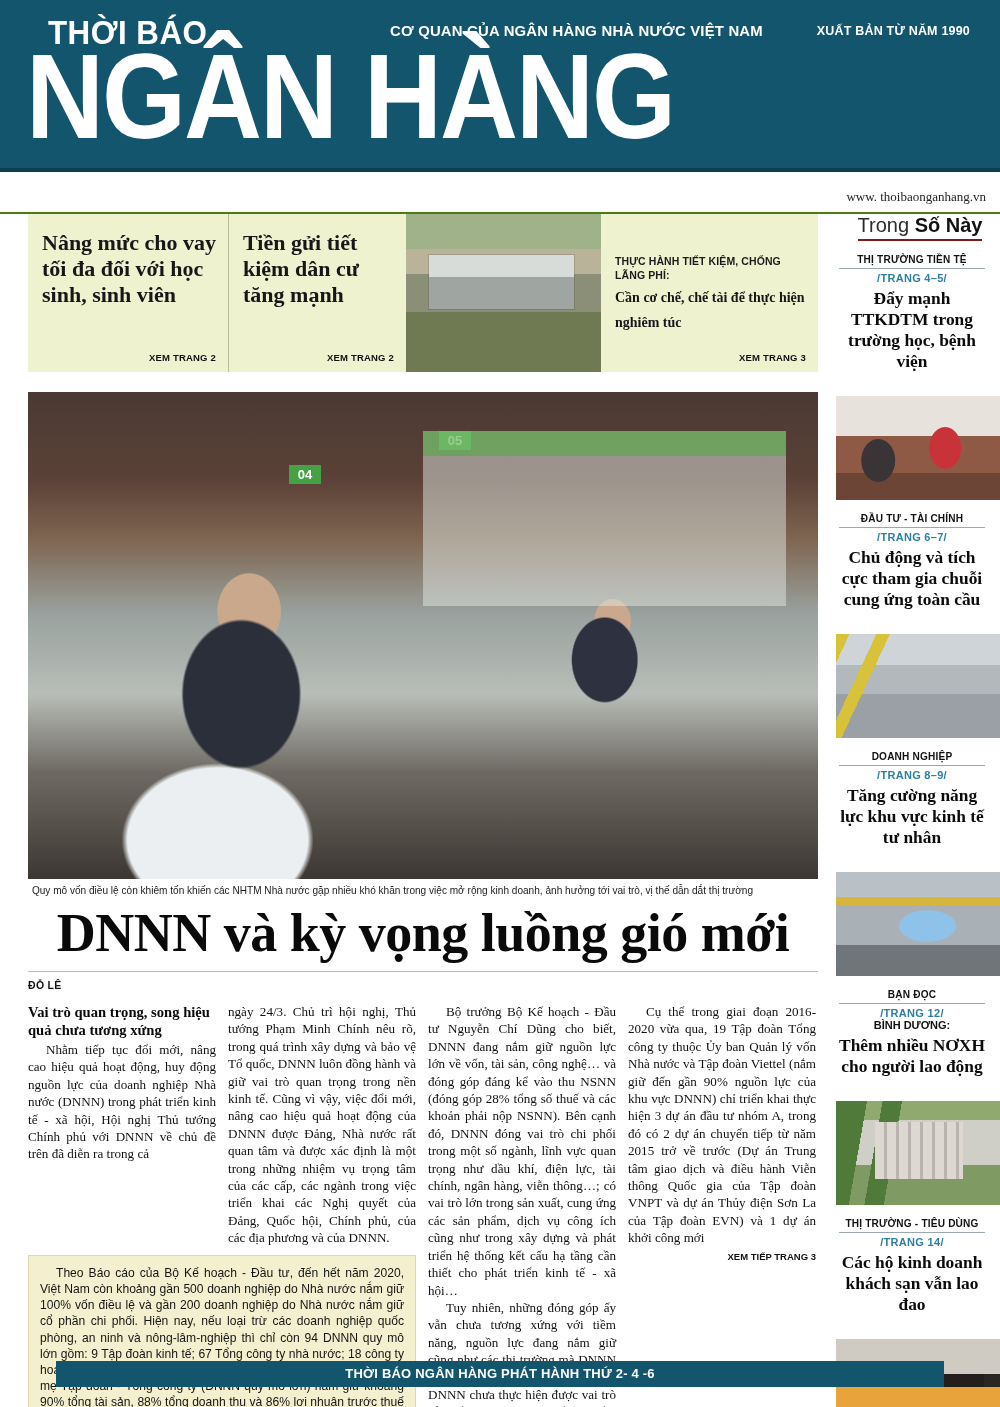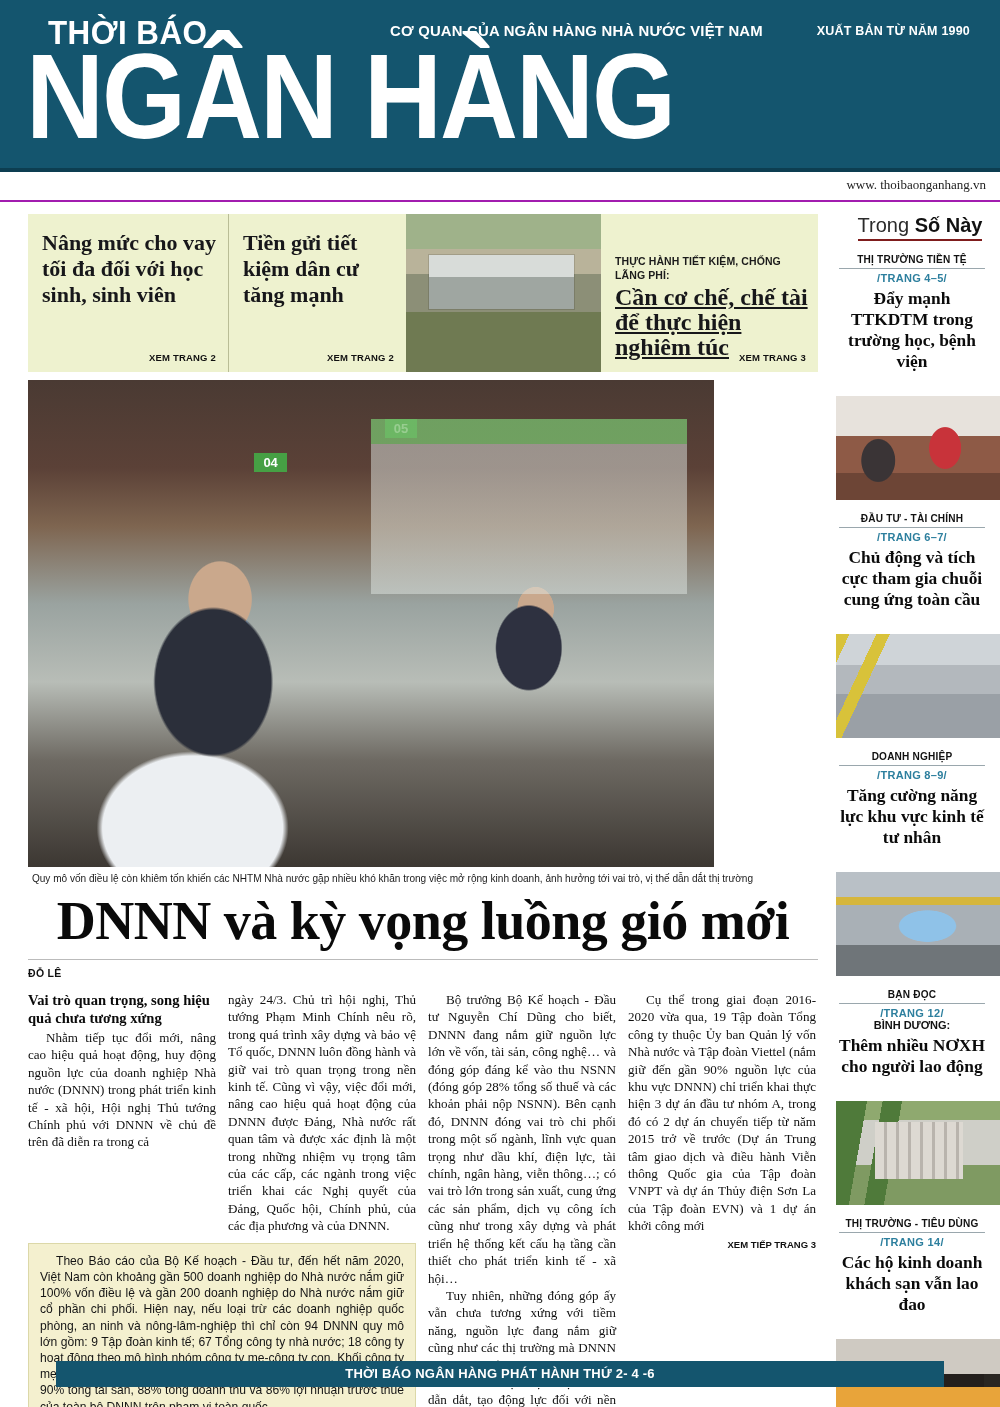--- a/index.html
+++ b/index.html
@@ -54,21 +54,22 @@
   .mh-so { font-weight:bold; font-size: 17px; }
   .mh-so b { font-size: 31px; }
   .mh-so span.paren { font-size: 15px; }
   .mh-thu { font-weight:bold; font-size: 27px; letter-spacing:0.5px; margin-top:2px;}
   .mh-date { font-size: 13.5px; font-weight:bold; margin-top: 7px;}
   .mh-price { font-size: 13px; font-weight:bold; margin-top: 14px;}
   .mh-underline { position:absolute; left:0; bottom:0; width:100%; height:4px; background:#0d3e51;}
 
   .urlbar {
     height: 30px; background:#fff; position:relative;
-    border-bottom: 2px solid #a21caf;
+    border-bottom: 2px solid #4d7c0f;
+    margin-top: 12px;
   }
   .urlbar .u {
     position:absolute; right: 14px; top: 5px;
     font-family:"Liberation Serif", serif; font-size: 13px; color:#222;
   }
   .main-col { position:absolute; left: 28px; top: 214px; width: 790px; }
   .side-col { position:absolute; left: 836px; top: 214px; width: 152px; }
 
   
   .teasers { display:flex; height: 158px; width: 790px; }
@@ -89,24 +90,24 @@
   .teaser-img {
     width: 195px; background:#5a6b46; position:relative; overflow:hidden;
   }
   .teaser-c {
     flex: 1; background:#eef2cf; padding: 40px 4px 0 14px; position:relative;
   }
   .kicker {
     font-family:"Liberation Sans", sans-serif; font-weight:bold;
     font-size:10.5px; line-height:14px; color:#1b1b1b; letter-spacing:0.1px;
   }
-  .teaser-c .teaser-title { margin-top: 3px; font-size:24px; line-height:25px;text-decoration:underline;}
-
-  
-  .mainphoto { margin-top: 8px; width: 686px; height: 487px; position:relative; overflow:hidden; background:#2a2320; }
+  .teaser-c .teaser-title { margin-top: 3px; font-size:14px; line-height:25px;}
+
+  
+  .mainphoto { margin-top: 20px; width: 790px; height: 487px; position:relative; overflow:hidden; background:#2a2320; }
   .photo-credit {
     position:absolute; left: 2px; bottom: 28px;
     font-family:"Liberation Sans", sans-serif; font-size:8px; color:#fff;
     transform: rotate(-90deg); transform-origin: left bottom;
     letter-spacing:0.3px;
   }
   .caption {
     width: 790px; padding: 5px 0 0 4px;
     font-family:"Liberation Sans", sans-serif; font-size: 10.4px;
     color:#1a1a1a; line-height:13px; transform:scaleX(0.97); transform-origin:left center;

